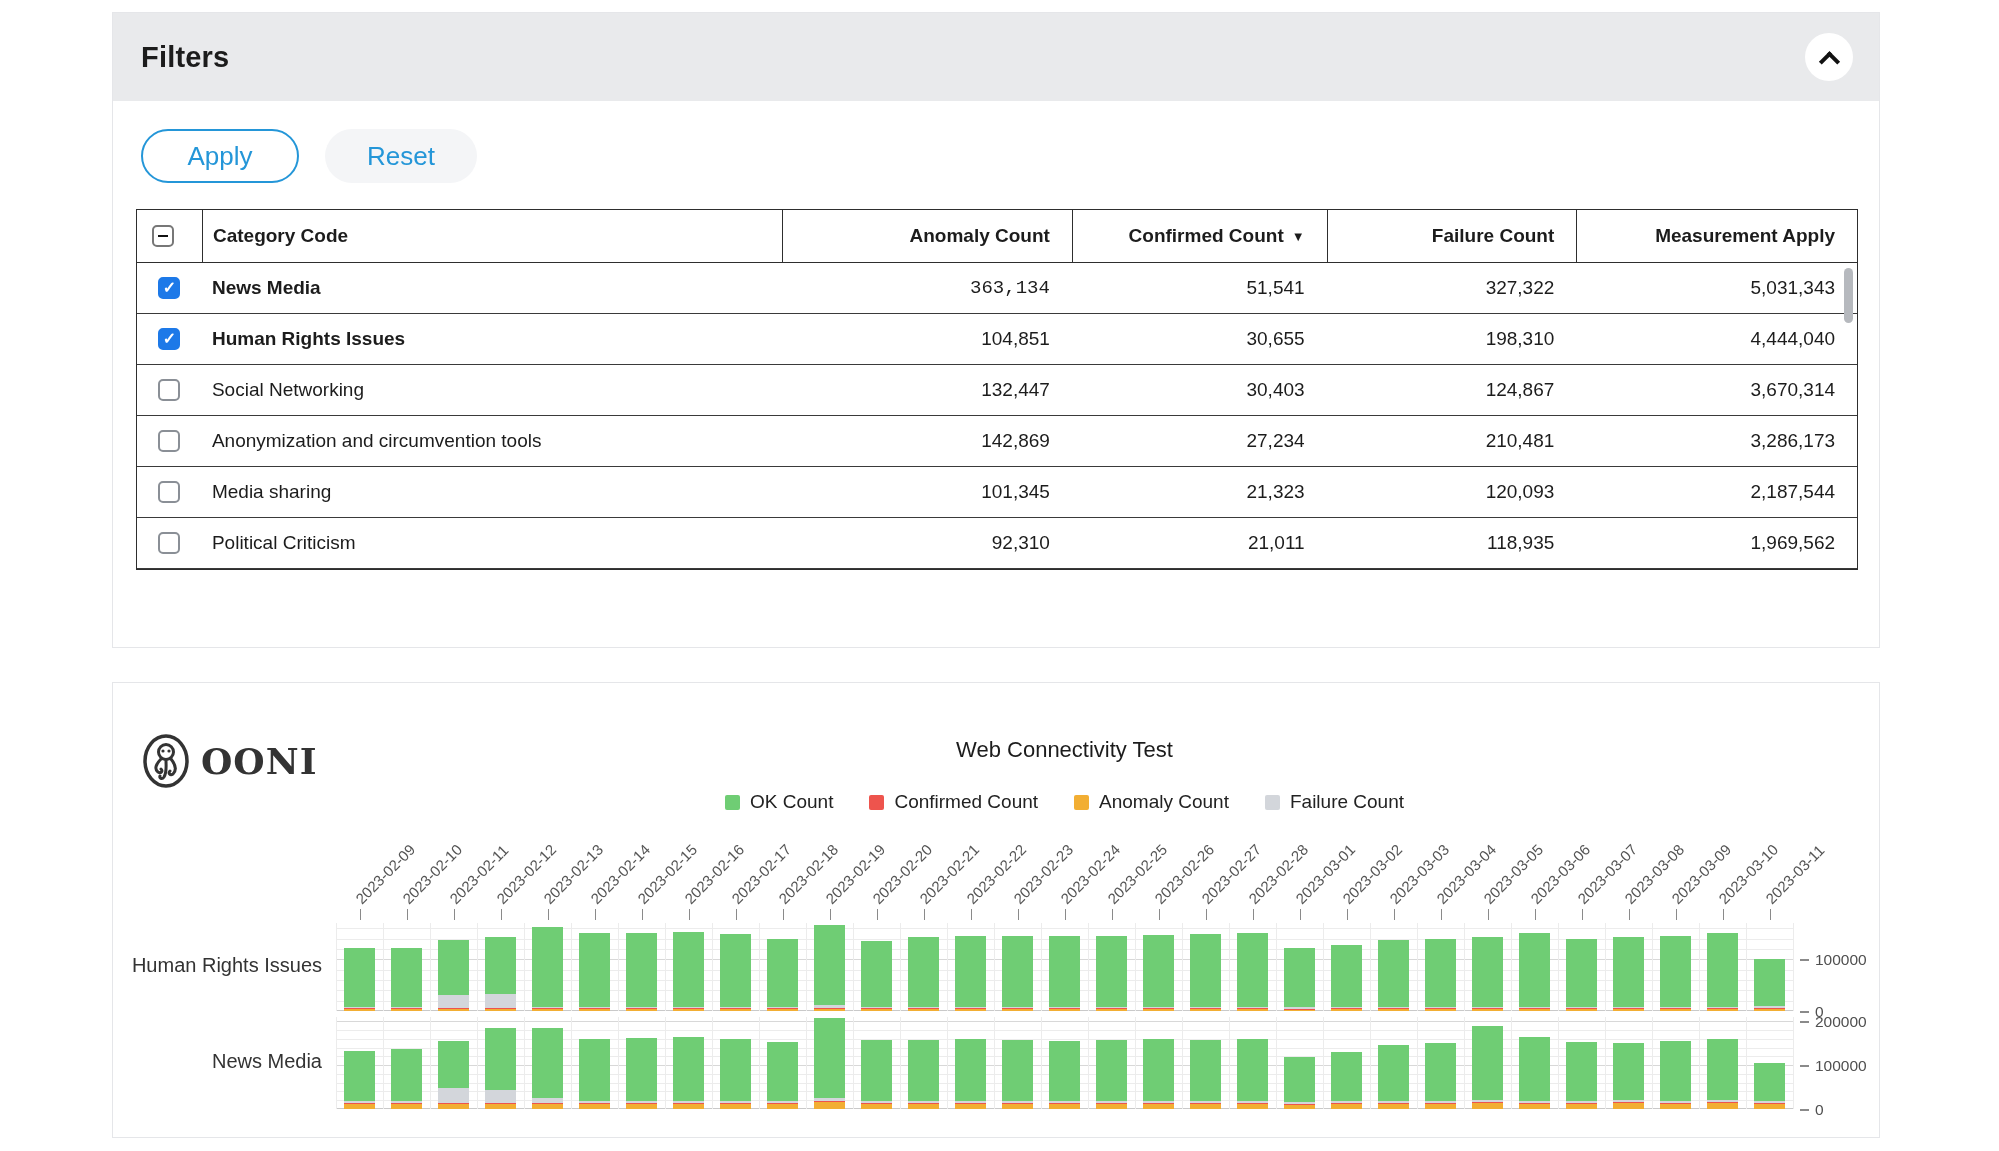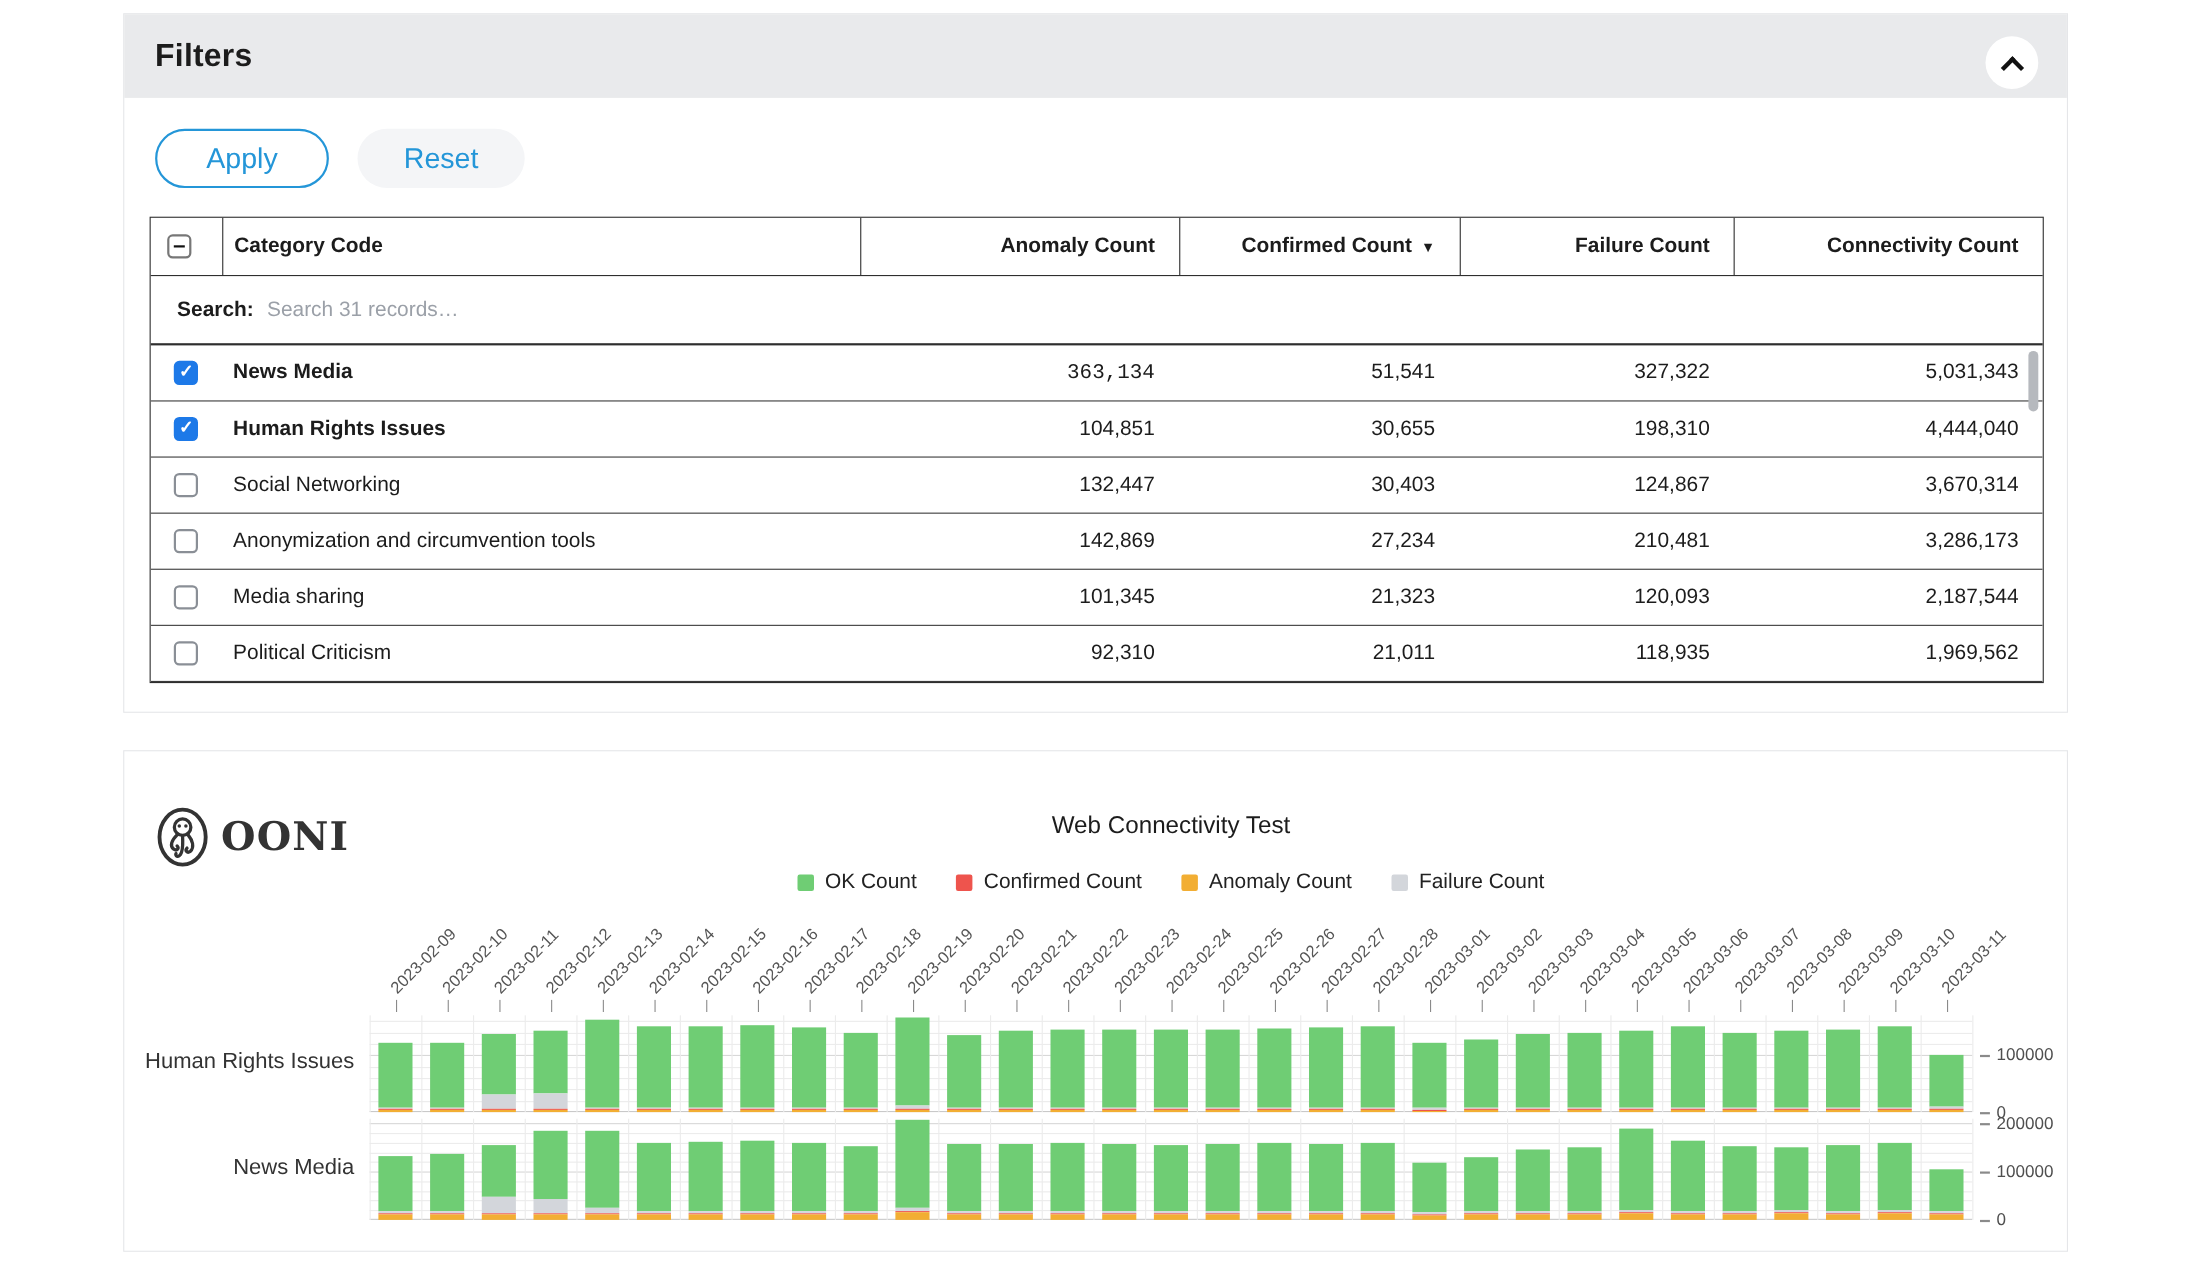--- a/index.html
+++ b/index.html
@@ -4,21 +4,21 @@
 <style>
   * { margin:0; padding:0; box-sizing:border-box; }
   html,body { width:1999px; height:1151px; background:#ffffff; overflow:hidden;
               font-family:"Liberation Sans", sans-serif; color:#1c1c1c; }
 
   .card { position:absolute; left:112px; width:1768px; background:#fff;
           border:1px solid #e5e6e9; }
 
   
   .filters-card { top:12px; height:636px; }
-  .filters-header { height:76px; background:#e9eaec; display:flex; align-items:center;
+  .filters-header { height:88px; background:#e9eaec; display:flex; align-items:center;
                     padding:0 28px; position:relative; }
   .filters-title { font-size:29px; font-weight:bold; letter-spacing:.2px; }
   .collapse-btn { position:absolute; right:26px; top:20px; width:48px; height:48px;
                   border-radius:50%; background:#fff; border:none; cursor:pointer;
                   display:flex; align-items:center; justify-content:center; }
   .chev-up { width:15px; height:15px; border-left:4px solid #111; border-top:4px solid #111;
              transform:rotate(45deg) translate(3px,3px); }
 
   .btn-row { display:flex; gap:26px; margin:28px 0 26px 28px; }
   .btn { height:54px; border-radius:27px; font-size:26px; display:flex; align-items:center;
@@ -114,27 +114,23 @@
           <span>Anomaly Count</span>
         </div>
         <div class="th num" style="width: 255px;">
           <span>Confirmed Count</span>
           <span class="sort-arrow">▼</span>
         </div>
         <div class="th num" style="width: 250px;">
           <span>Failure Count</span>
         </div>
         <div class="th num" style="width: 281px;">
-          <span>Connectivity Count</span>
-        </div>
-      </div>
-    <div class="search-row">
-      <span class="search-label">Search:</span>
-      <input class="search-input" type="text" placeholder="Search 31 records…" style="">
-    </div>
+          <span>Measurement Apply</span>
+        </div>
+      </div>
     <div class="rows-wrap">
       <div class="trow sel">
           <div class="cbcell" style="width: 65px;">
             <div class="cb checked">✓</div>
           </div>
           <div class="cell cat" style="width: 581px;">News Media</div>
           <div class="cell num" style="width: 290px; font-family: Liberation Mono, monospace;">363,134</div>
           <div class="cell num" style="width: 255px;">51,541</div>
           <div class="cell num" style="width: 250px;">327,322</div>
           <div class="cell num" style="width: 281px;">5,031,343</div>

